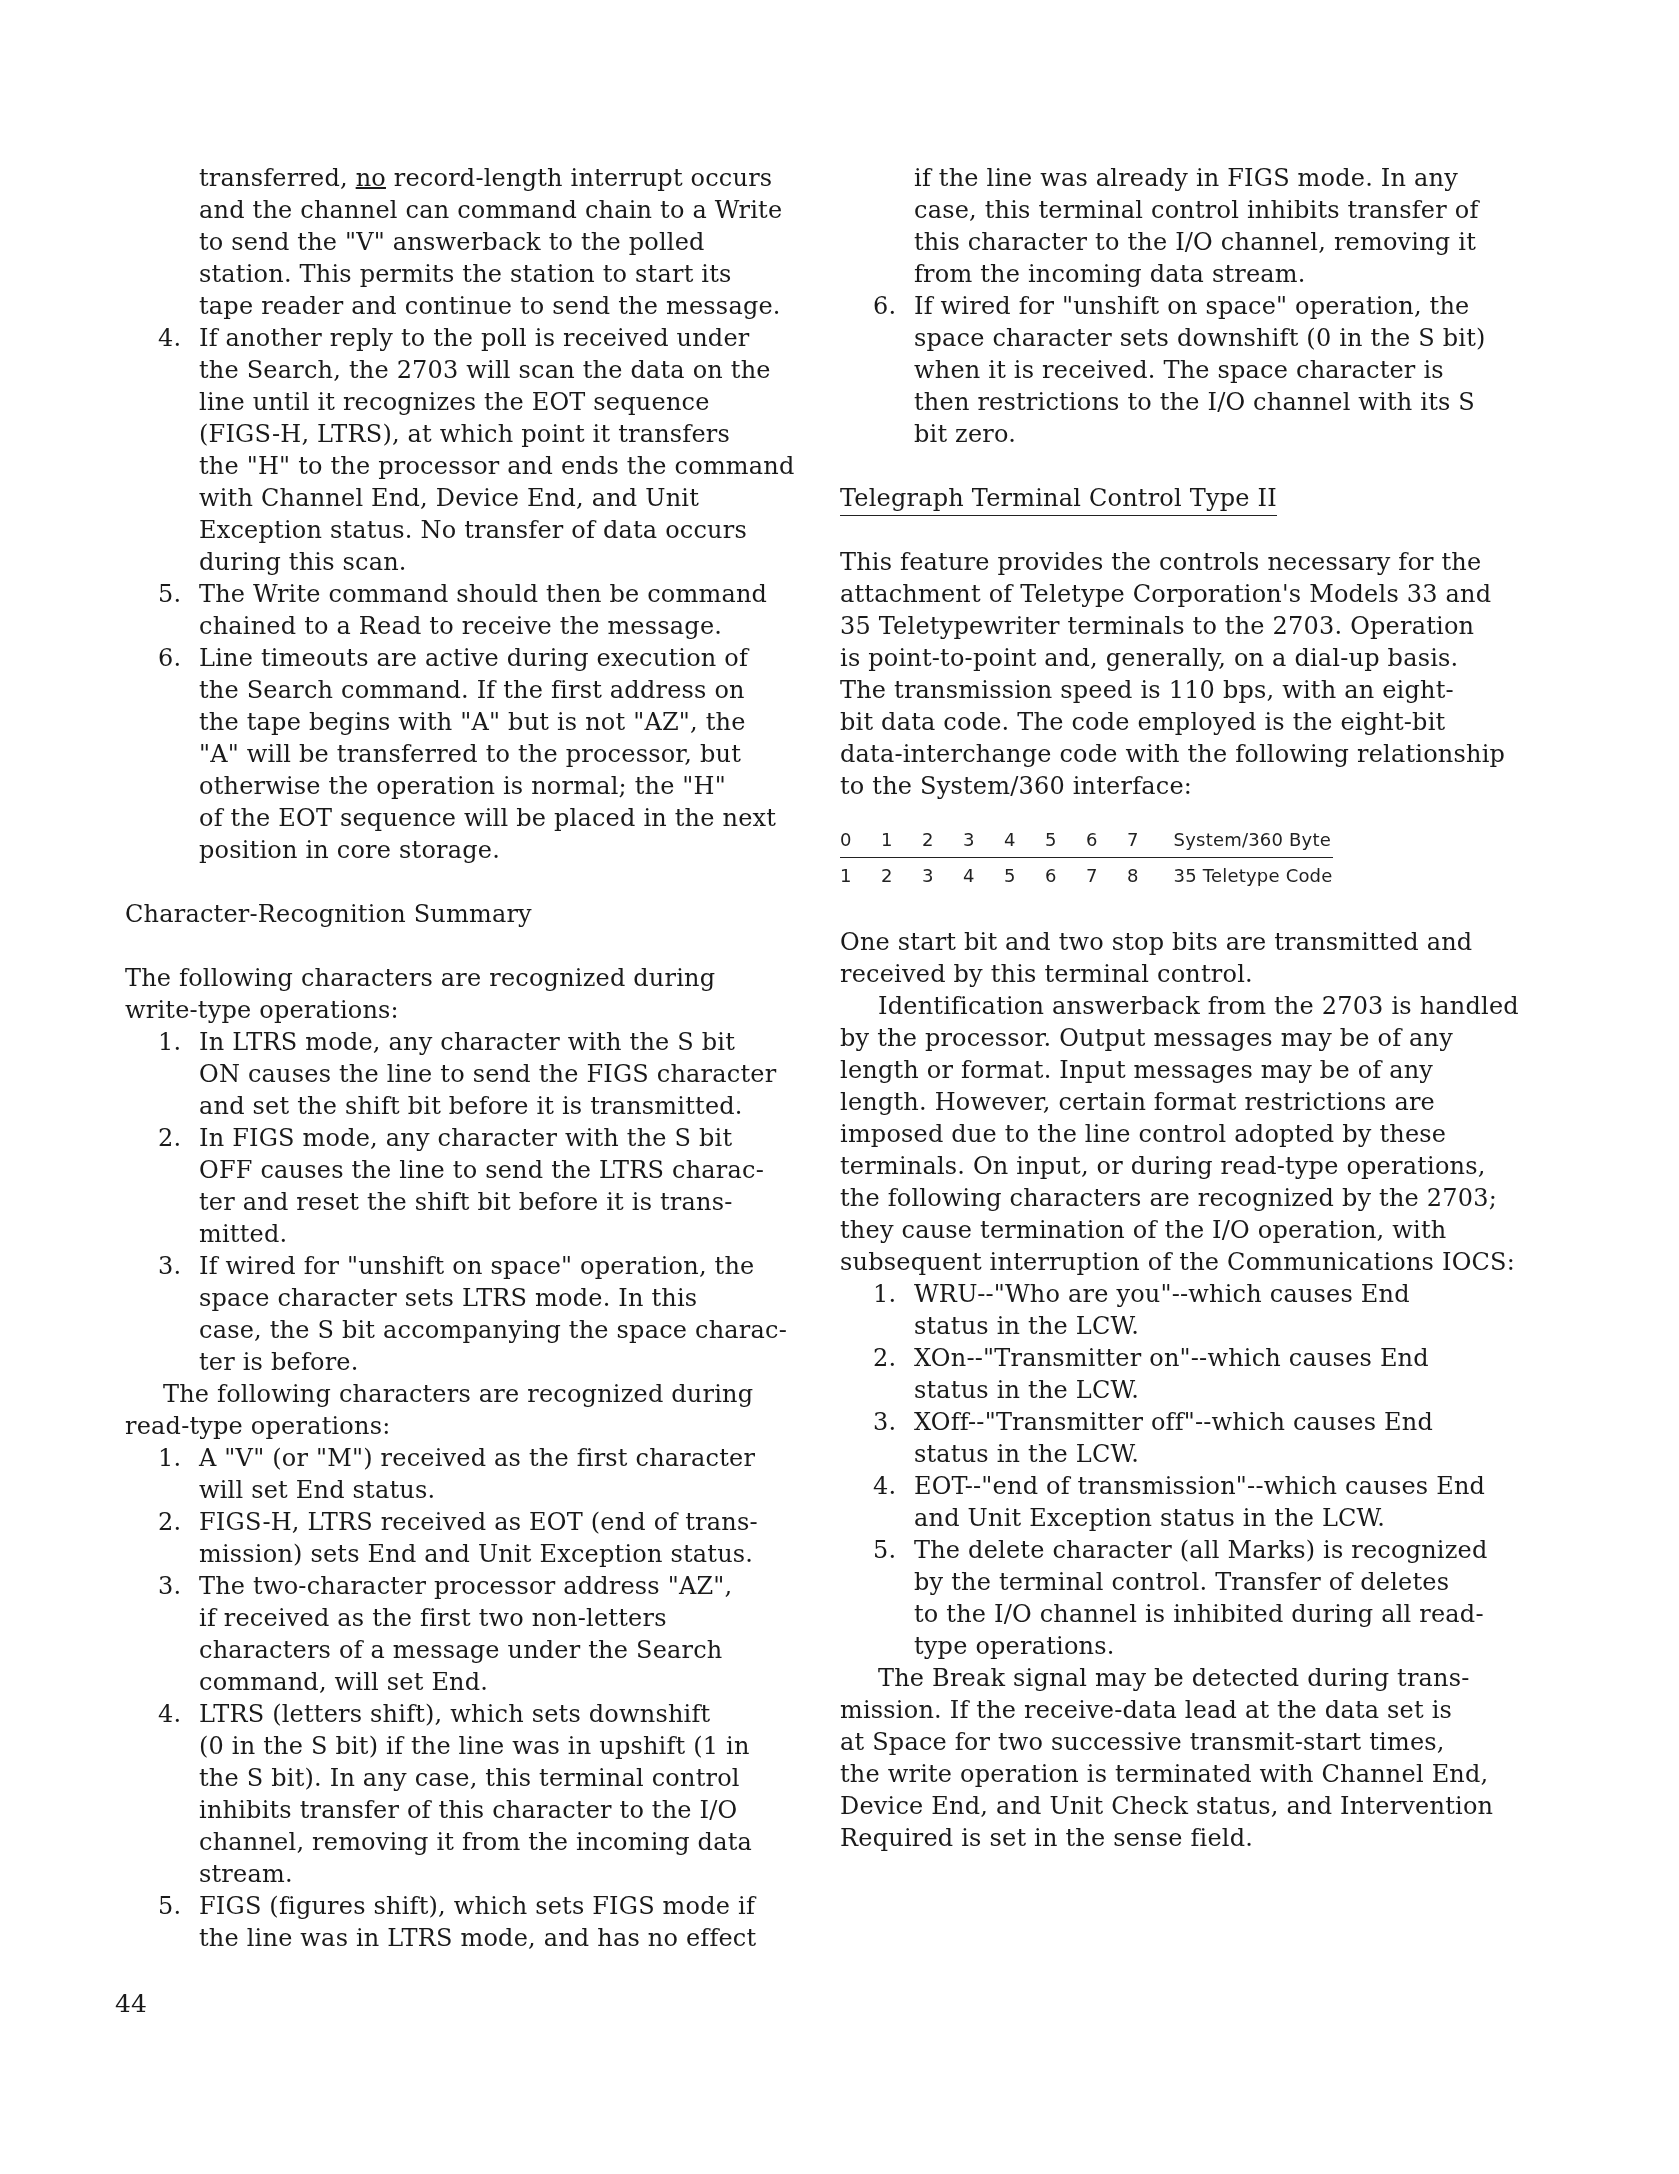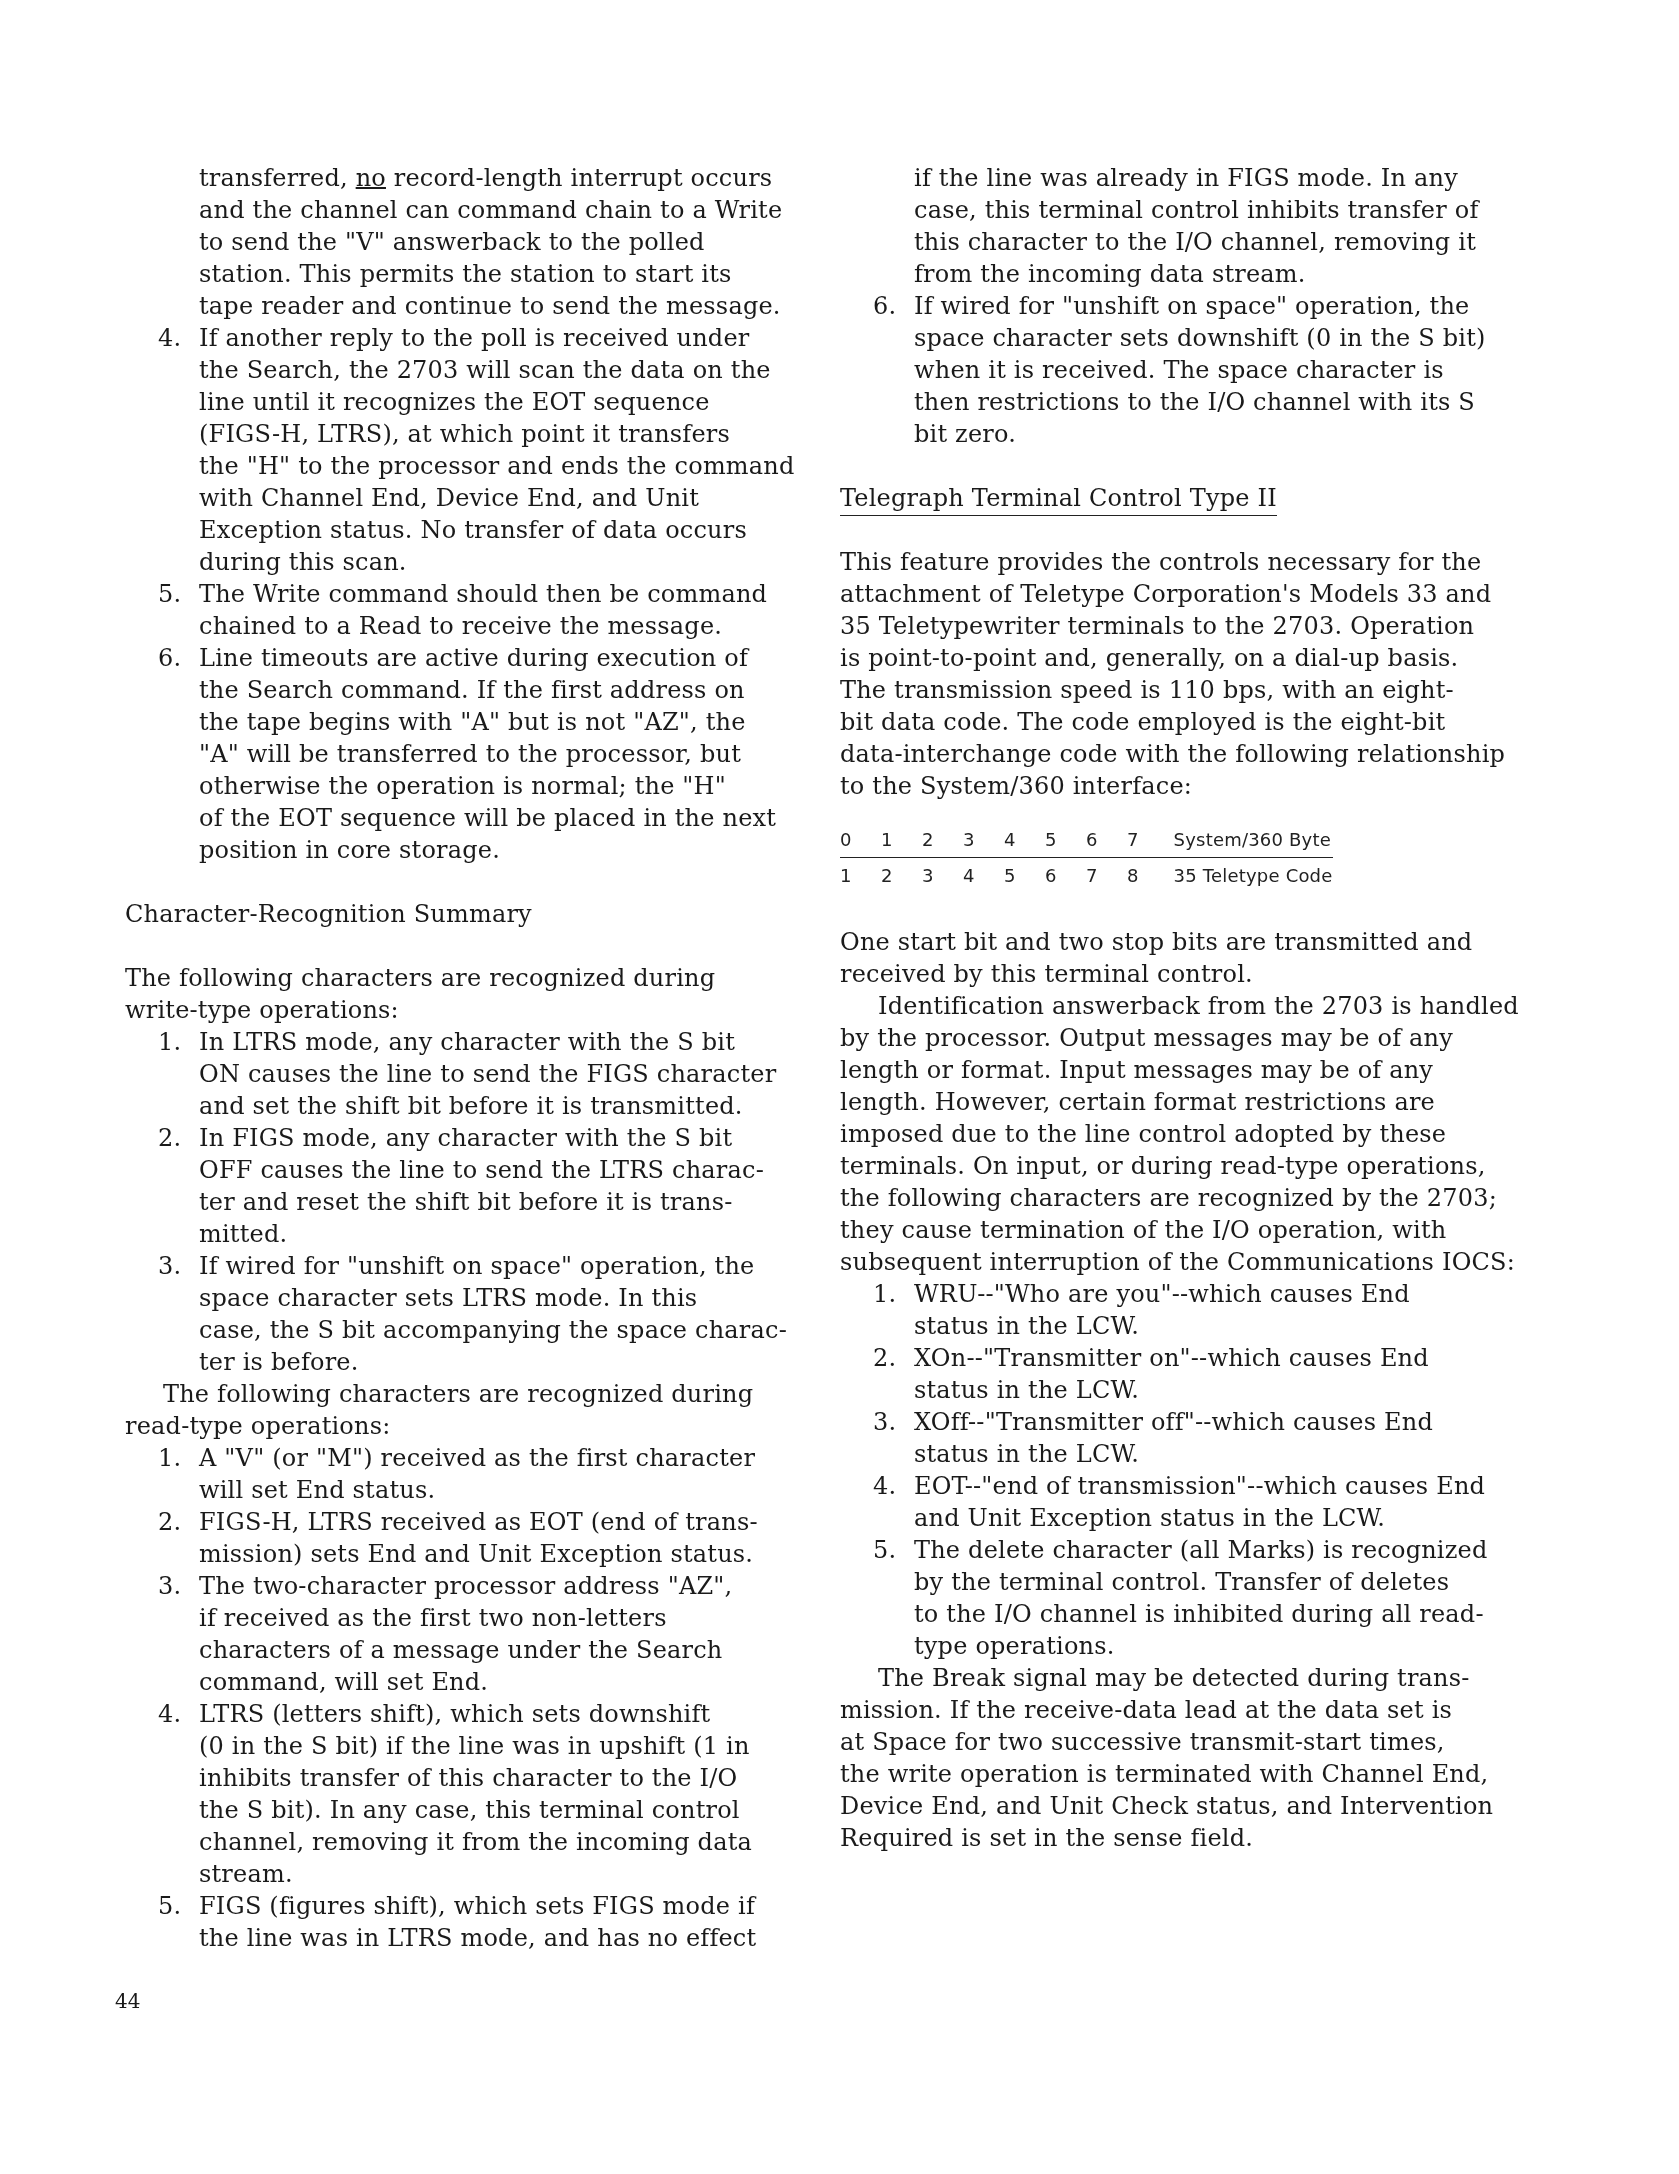--- a/index.html
+++ b/index.html
@@ -19,21 +19,21 @@
   .gap { height: 32px; }
   .gap-sm { height: 16px; }
   .heading { display: inline-block; }
   .heading.underlined { border-bottom: 1.9px solid #222; padding-bottom: 0.9px; text-align: right; }
   .u { text-decoration: underline; text-decoration-thickness: 1.9px; }
   .code-table { border-collapse: collapse; font-family: "DejaVu Sans", "Liberation Sans", sans-serif; font-size: 18px; margin: 5.6px 0 0 0; }
   .code-table td { padding: 0 0 1.9px 0; width: 41px; color: #222; }
   .code-table td.label { width: auto; padding-left: 5.6px; white-space: nowrap; }
   .code-table tr.top td { border-bottom: 1.9px solid #222; }
   .code-table tr.bottom td { padding-top: 1.9px; }
-  .page-number { position: absolute; left: 115px; top: 1989px; font-size: 20px; }
+  .page-number { position: absolute; left: 115px; top: 1989px; font-size: 25px; }
 </style>
 </head>
 <body>
 
 <div class="col col-left">
   <div>
     <span class="line indent-body"><span>transferred, </span><span class="u">no</span><span> record-length interrupt occurs</span></span>
     <span class="line indent-body">and the channel can command chain to a Write</span>
     <span class="line indent-body">to send the "V" answerback to the polled</span>
     <span class="line indent-body">station.  This permits the station to start its</span>
@@ -109,22 +109,22 @@
     </div>
     <div>
       <span class="line indent-num"><span class="num">3.</span><span>The two-character processor address "AZ",</span></span>
       <span class="line indent-body">if received as the first two non-letters</span>
       <span class="line indent-body">characters of a message under the Search</span>
       <span class="line indent-body">command, will set End.</span>
     </div>
     <div>
       <span class="line indent-num"><span class="num">4.</span><span>LTRS (letters shift), which sets downshift</span></span>
       <span class="line indent-body">(0 in the S bit) if the line was in upshift (1 in</span>
+      <span class="line indent-body">the S bit).  In any case, this terminal control</span>
       <span class="line indent-body">inhibits transfer of this character to the I/O</span>
-      <span class="line indent-body">the S bit).  In any case, this terminal control</span>
       <span class="line indent-body">channel, removing it from the incoming data</span>
       <span class="line indent-body">stream.</span>
     </div>
     <div>
       <span class="line indent-num"><span class="num">5.</span><span>FIGS (figures shift), which sets FIGS mode if</span></span>
       <span class="line indent-body">the line was in LTRS mode, and has no effect</span>
     </div>
   </div>
 </div>
 

